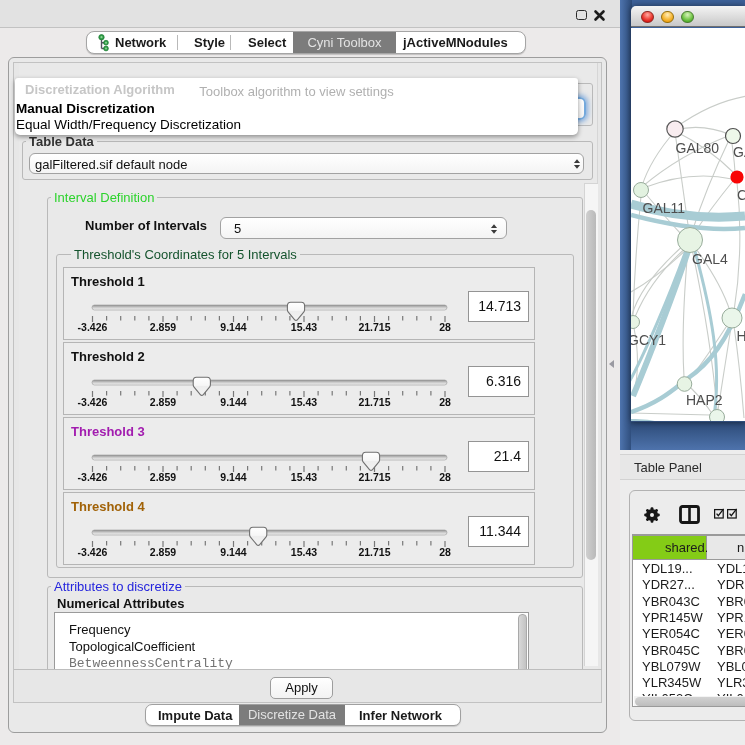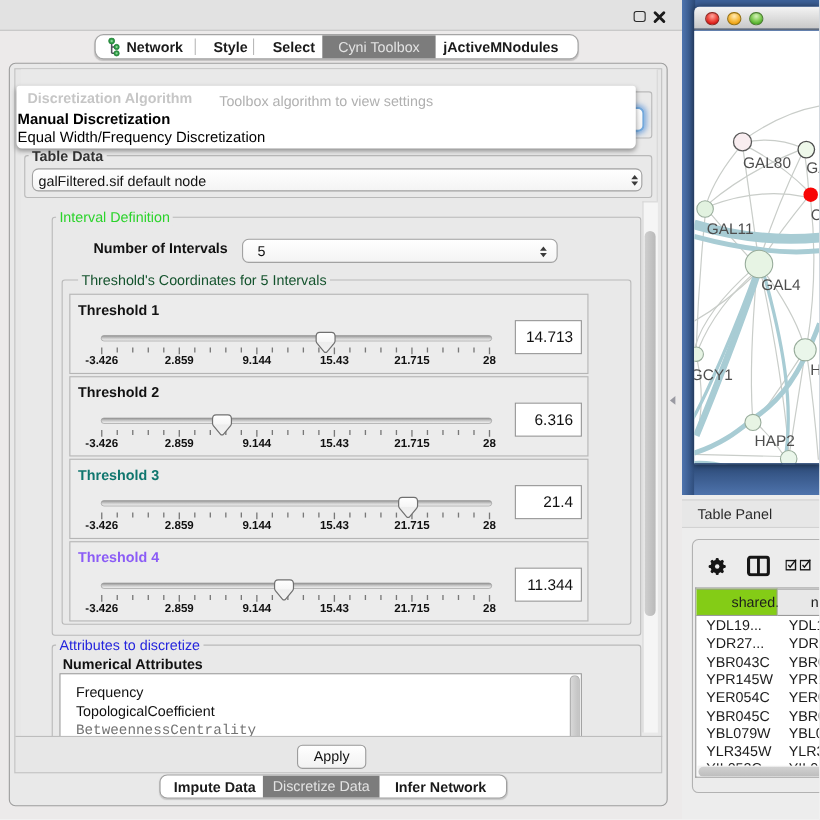--- a/index.html
+++ b/index.html
@@ -193,21 +193,21 @@
                 <text x="310.5" y="37" font-size="10.5" font-family="Liberation Sans, sans-serif" fill="#111" text-anchor="middle" font-weight="bold">21.715</text>
                 <text x="381.0" y="37" font-size="10.5" font-family="Liberation Sans, sans-serif" fill="#111" text-anchor="middle" font-weight="bold">28</text>
                 <g transform="translate(137.8,13.5)">
                   <path d="M-8.6,-1.6 C-8.6,-4.0 -7.8,-5.3 -5.3,-5.3 L5.3,-5.3 C7.8,-5.3 8.6,-4.0 8.6,-1.6 L8.6,2.2 C8.6,3.1 8.3,3.9 7.7,4.7 L1.3,12.3 C0.6,13.1 -0.6,13.1 -1.3,12.3 L-7.7,4.7 C-8.3,3.9 -8.6,3.1 -8.6,2.2 Z" fill="url(#th)" stroke="#707070" stroke-width="1.1"></path>
                 </g>
               </svg>
             </div>
  <div class="abs valbox"><span>6.316</span></div>
 </div>
           <div class="abs tpanel" style="left:63px;top:417px;">
- <div class="abs" style="left:7px;top:6px;font-weight:bold;font-size:13px;color:#0f766e;">Threshold 3</div>
+ <div class="abs" style="left:7px;top:6px;font-weight:bold;font-size:13px;color:#a21caf;">Threshold 3</div>
  <div class="abs" style="left:0px;top:26px;">
               <svg width="472" height="46" style="display:block">
                 <defs>
                   <linearGradient id="tg" x1="0" y1="0" x2="0" y2="1">
                     <stop offset="0" stop-color="#909090"></stop>
                     <stop offset="0.5" stop-color="#cccccc"></stop>
                     <stop offset="1" stop-color="#f5f5f5"></stop>
                   </linearGradient>
                   <linearGradient id="th" x1="0" y1="0" x2="0" y2="1">
                     <stop offset="0" stop-color="#ffffff"></stop>
@@ -250,21 +250,21 @@
                 <text x="310.5" y="37" font-size="10.5" font-family="Liberation Sans, sans-serif" fill="#111" text-anchor="middle" font-weight="bold">21.715</text>
                 <text x="381.0" y="37" font-size="10.5" font-family="Liberation Sans, sans-serif" fill="#111" text-anchor="middle" font-weight="bold">28</text>
                 <g transform="translate(307.0,13.5)">
                   <path d="M-8.6,-1.6 C-8.6,-4.0 -7.8,-5.3 -5.3,-5.3 L5.3,-5.3 C7.8,-5.3 8.6,-4.0 8.6,-1.6 L8.6,2.2 C8.6,3.1 8.3,3.9 7.7,4.7 L1.3,12.3 C0.6,13.1 -0.6,13.1 -1.3,12.3 L-7.7,4.7 C-8.3,3.9 -8.6,3.1 -8.6,2.2 Z" fill="url(#th)" stroke="#707070" stroke-width="1.1"></path>
                 </g>
               </svg>
             </div>
  <div class="abs valbox"><span>21.4</span></div>
 </div>
           <div class="abs tpanel" style="left:63px;top:492px;">
- <div class="abs" style="left:7px;top:6px;font-weight:bold;font-size:13px;color:#8b5cf6;">Threshold 4</div>
+ <div class="abs" style="left:7px;top:6px;font-weight:bold;font-size:13px;color:#a16207;">Threshold 4</div>
  <div class="abs" style="left:0px;top:26px;">
               <svg width="472" height="46" style="display:block">
                 <defs>
                   <linearGradient id="tg" x1="0" y1="0" x2="0" y2="1">
                     <stop offset="0" stop-color="#909090"></stop>
                     <stop offset="0.5" stop-color="#cccccc"></stop>
                     <stop offset="1" stop-color="#f5f5f5"></stop>
                   </linearGradient>
                   <linearGradient id="th" x1="0" y1="0" x2="0" y2="1">
                     <stop offset="0" stop-color="#ffffff"></stop>

